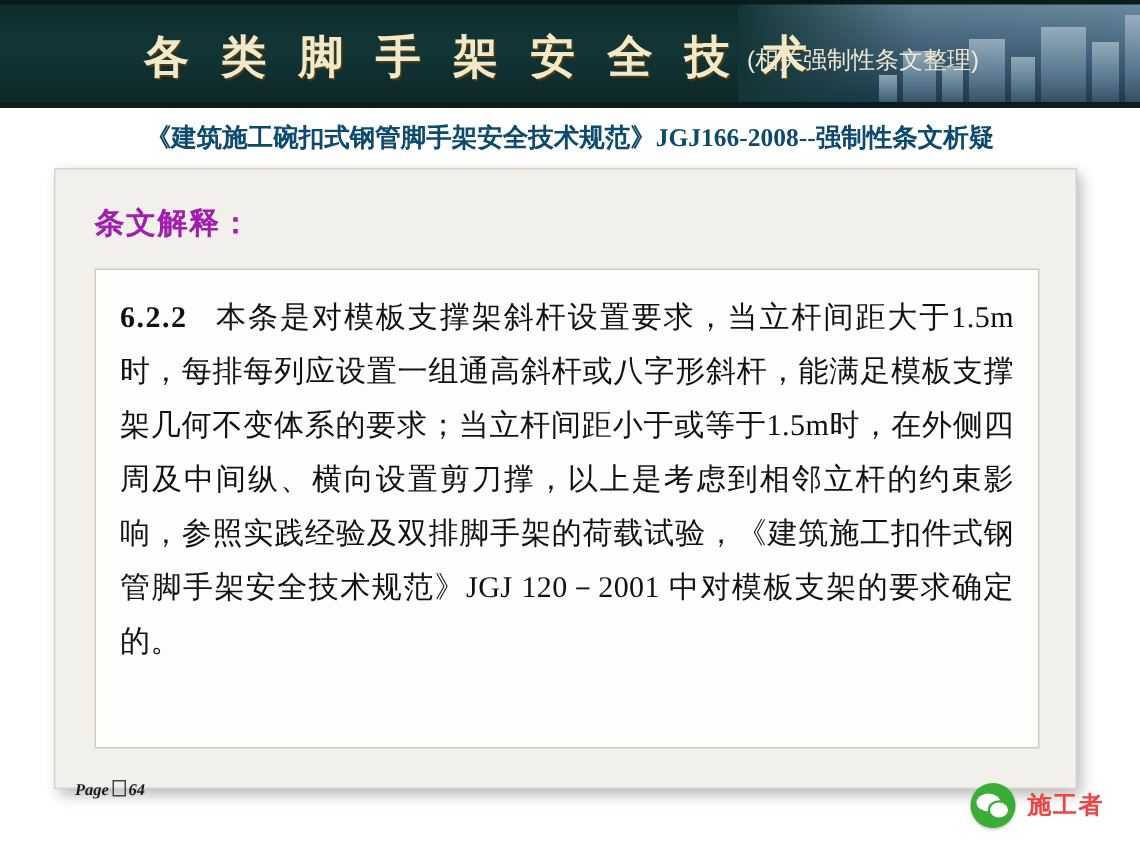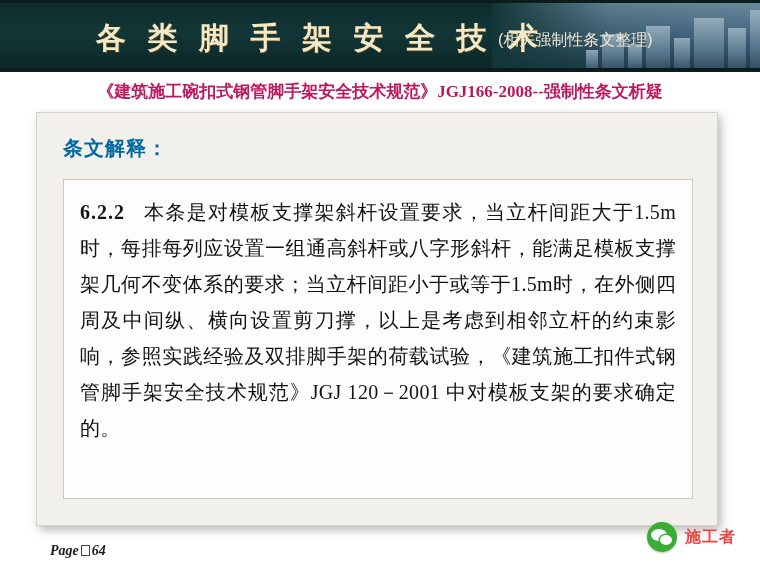--- a/index.html
+++ b/index.html
@@ -96,21 +96,21 @@
   
   .doc-headline {
     position: absolute;
     left: 0;
     top: 80px;
     width: 760px;
     text-align: center;
     font-family: "Liberation Serif", serif;
     font-size: 17px;
     font-weight: bold;
-    color: #be185d;
+    color: #0c4a6e;
     white-space: nowrap;
   }
 
   
   .card {
     position: absolute;
     left: 36px;
     top: 112px;
     width: 680px;
     height: 412px;
@@ -118,21 +118,21 @@
     border: 1px solid #d7d3c8;
     box-shadow: 3px 4px 9px rgba(0,0,0,0.28);
   }
   .card-title {
     position: absolute;
     left: 26px;
     top: 22px;
     font-family: "Liberation Serif", serif;
     font-size: 20px;
     font-weight: bold;
-    color: #0369a1;
+    color: #a21caf;
     letter-spacing: 1px;
   }
   .text-panel {
     position: absolute;
     left: 26px;
     top: 66px;
     width: 628px;
     height: 318px;
     background: #fdfdfb;
     border: 1px solid #cfcabb;
@@ -153,23 +153,23 @@
     font-weight: bold;
     letter-spacing: 1px;
     margin-right: 18px;
     margin-top: 34px;
   }
 
   
   .page-label {
     position: absolute;
     left: 50px;
-    top: 543px;
-    font-family: "Liberation Serif", serif;
-    font-size: 14px;
+    top: 520px;
+    font-family: "Liberation Serif", serif;
+    font-size: 11px;
     font-weight: bold;
     font-style: italic;
     color: #1a1a1a;
     white-space: nowrap;
   }
   .page-glyph {
     display: inline-block;
     width: 7px;
     height: 9px;
     border: 1px solid #444;

